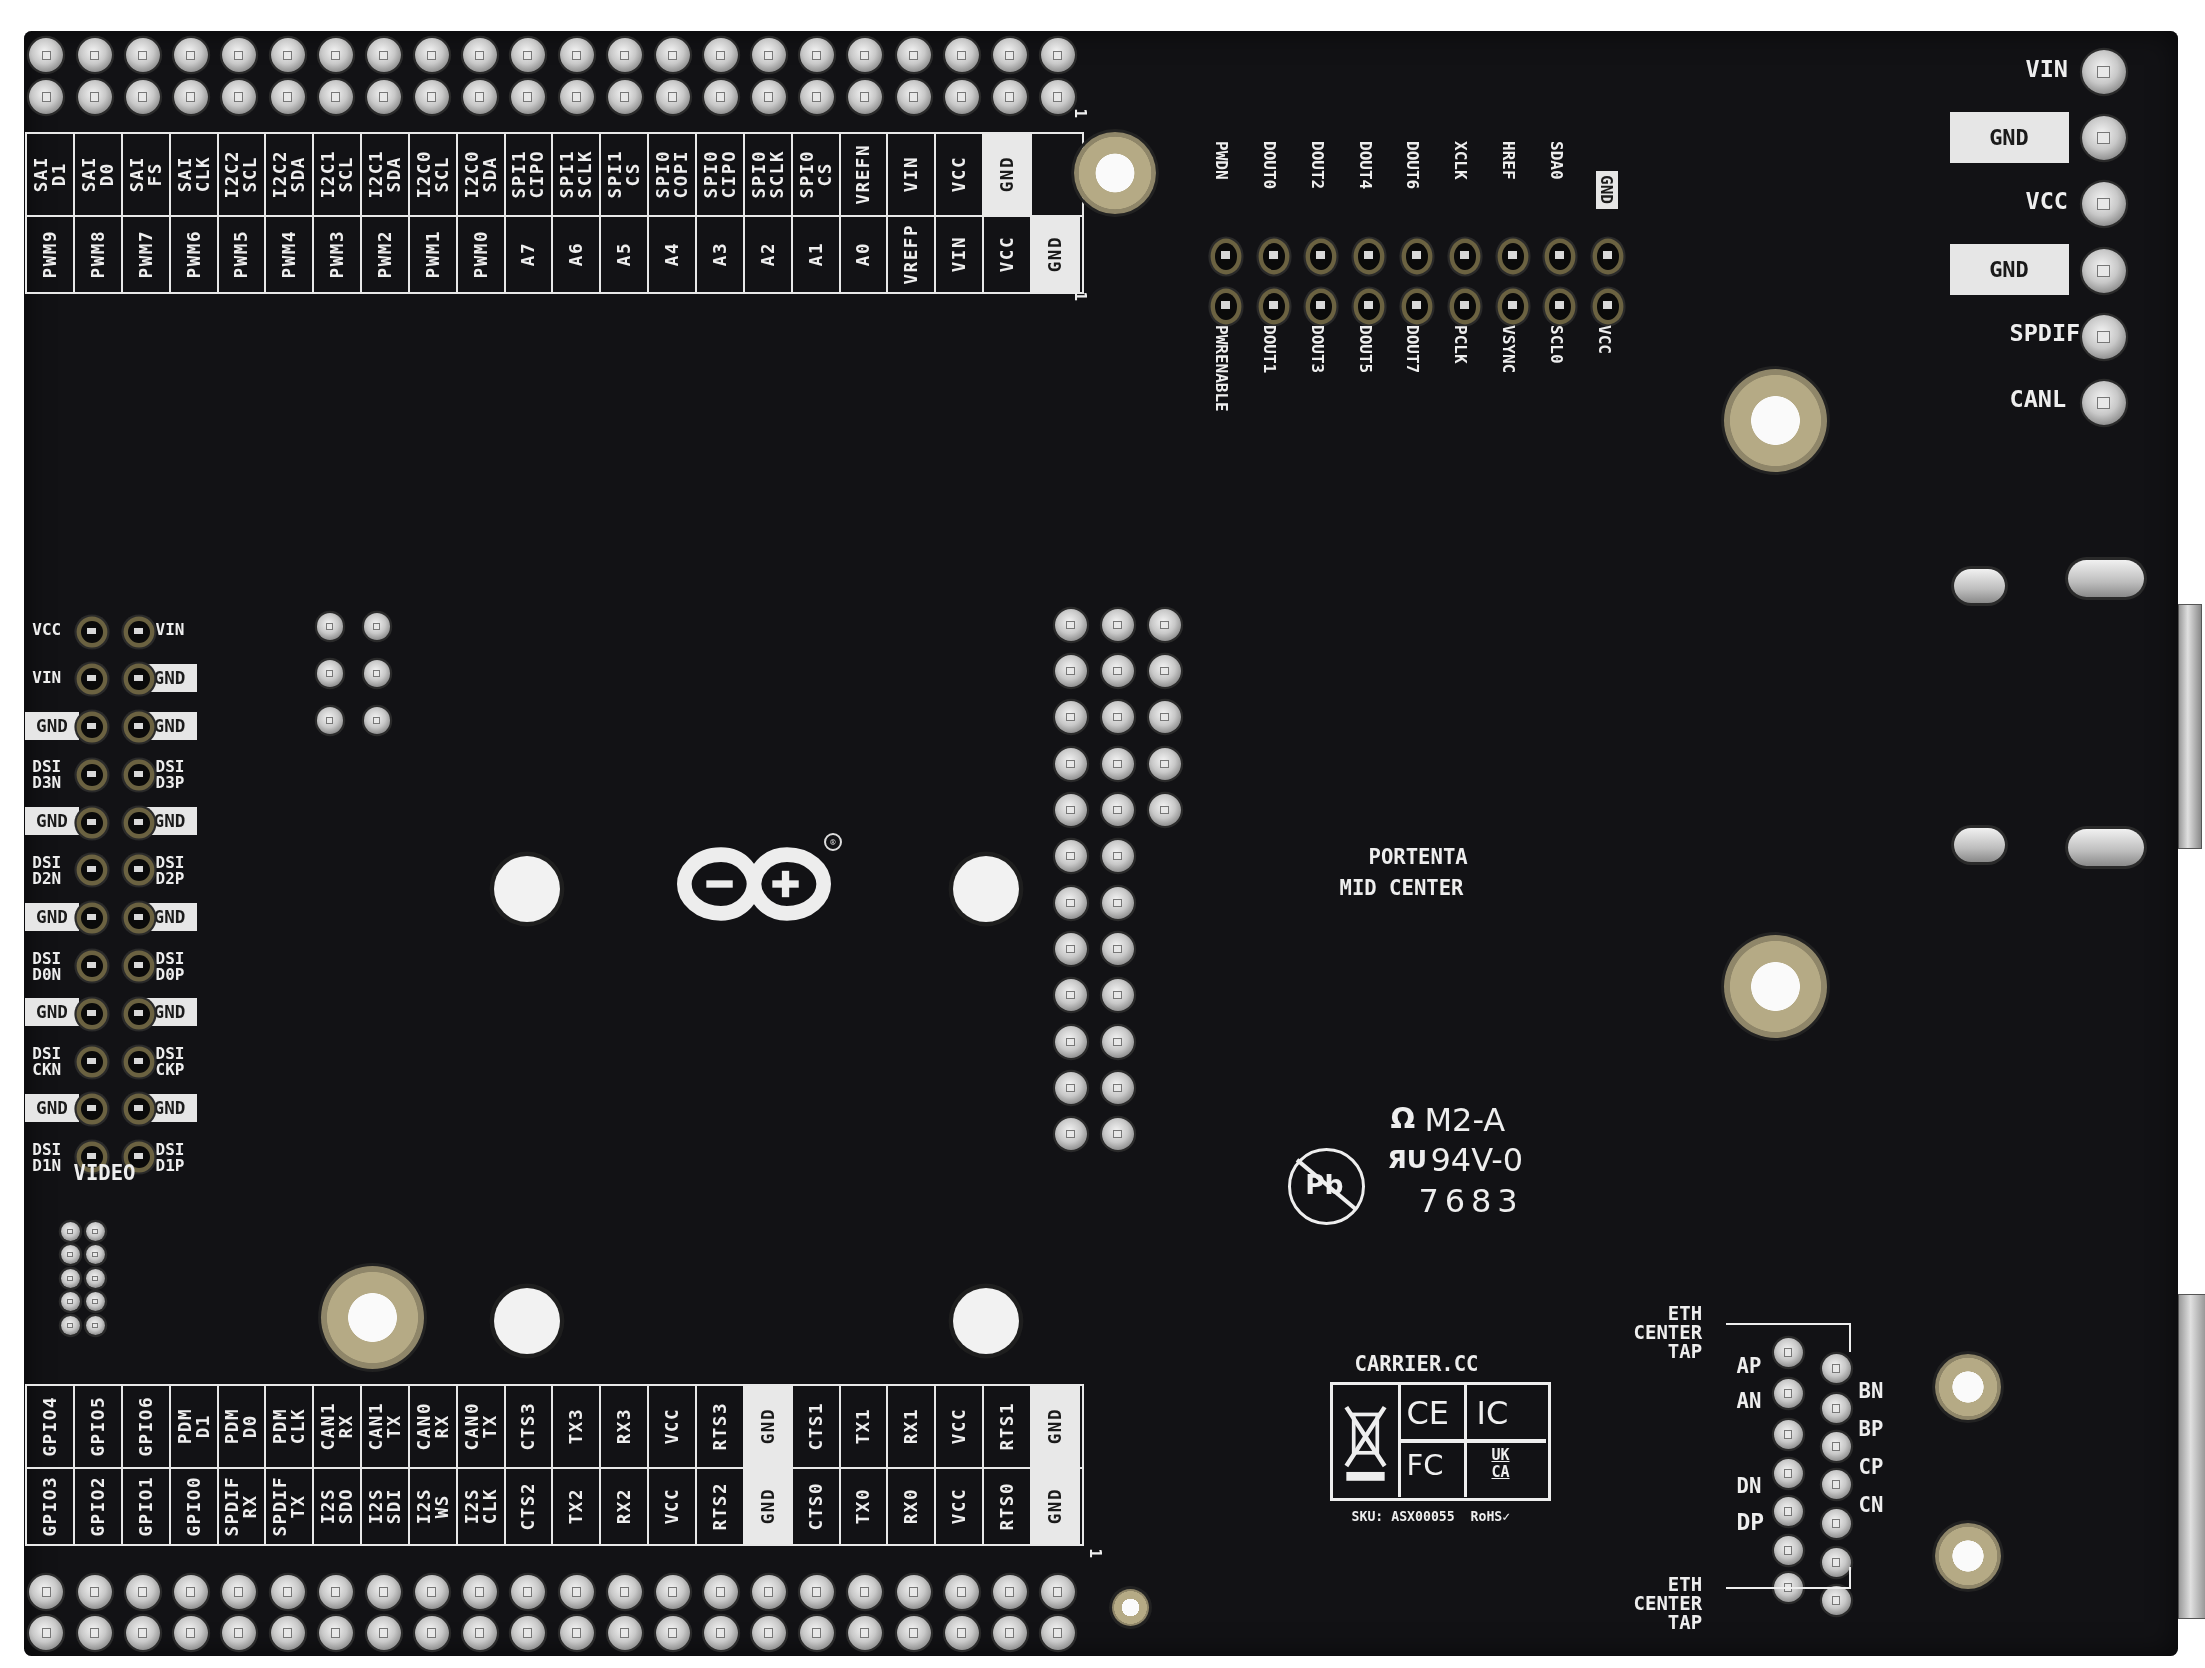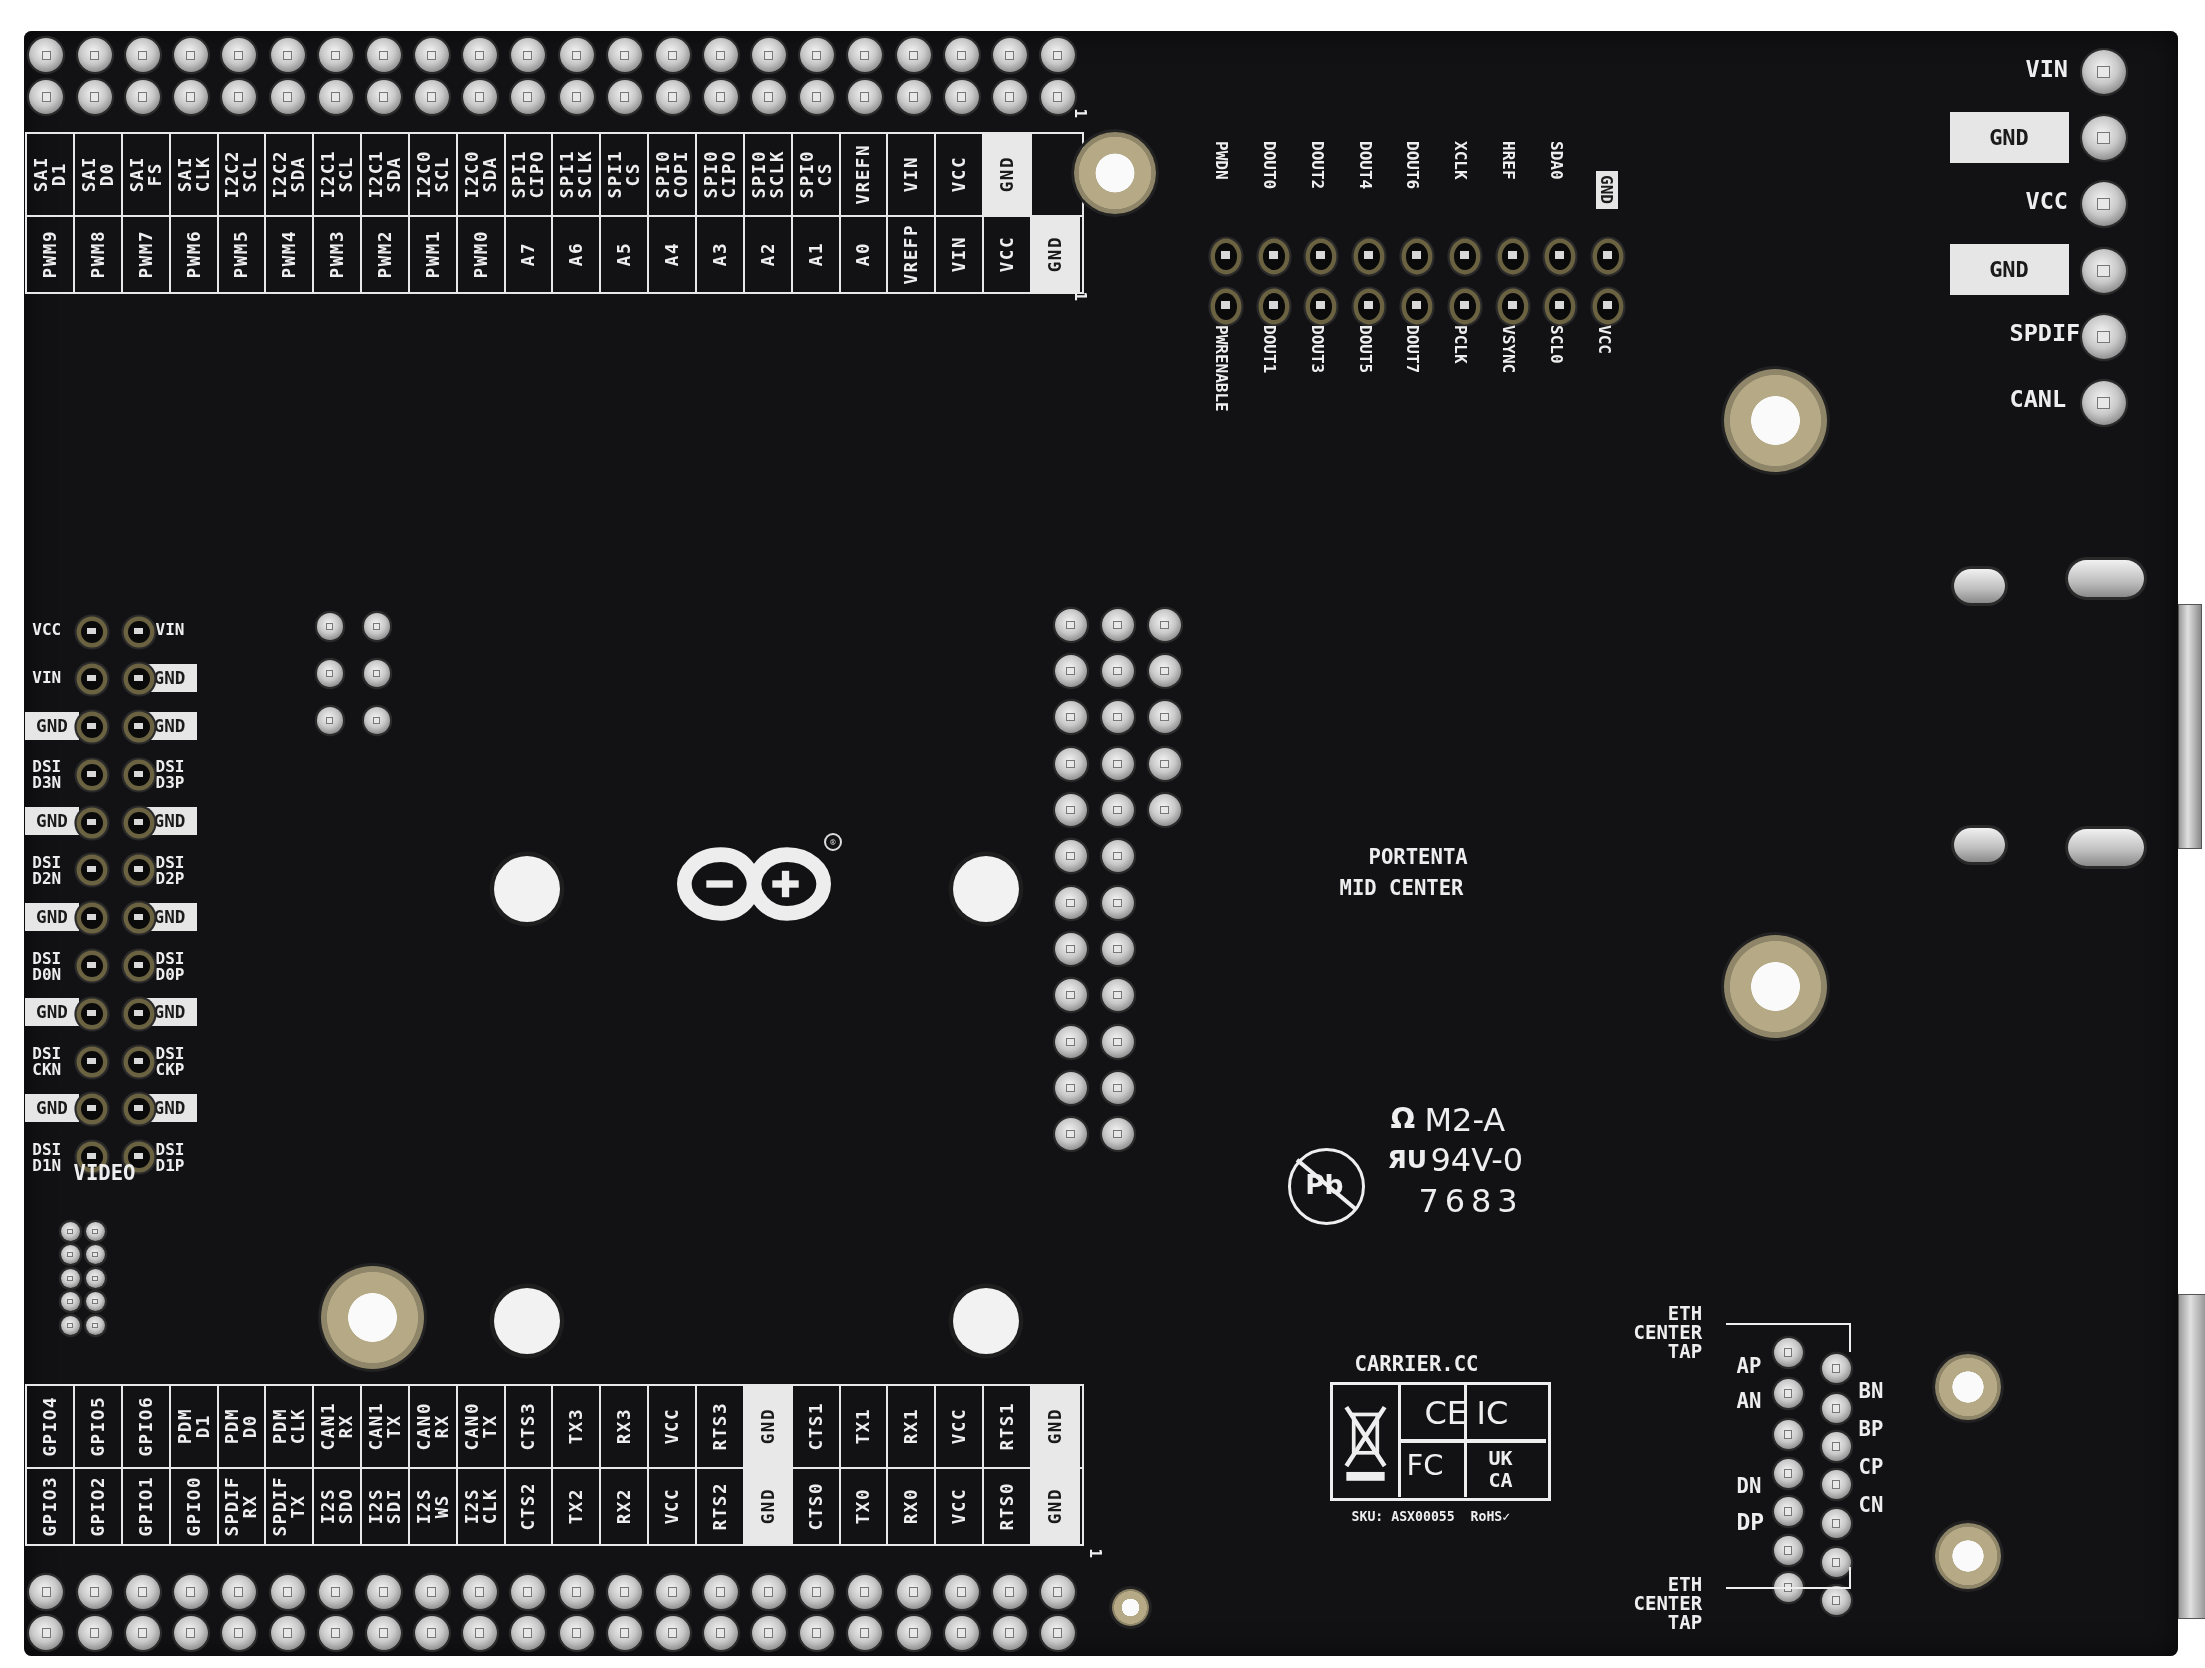--- a/index.html
+++ b/index.html
@@ -439,26 +439,26 @@
 
   <div class="silk" style="left:1331px;top:1323px;font-size:20.6px;">CARRIER.CC</div>
   <div style="position:absolute;left:1306px;top:1351px;width:221px;height:119px;border:3.7px solid #eee;box-sizing:border-box;">
     <div style="position:absolute;left:0;top:0;width:65px;height:112px;border-right:3.7px solid #eee;">
       <svg width="65" height="112" viewBox="0 0 88 152">
           <path d="M18 30 L70 110 M70 30 L18 110" stroke="#eee" stroke-width="6"></path>
           <rect x="28" y="40" width="32" height="52" fill="none" stroke="#eee" stroke-width="5"></rect>
           <rect x="18" y="118" width="52" height="12" fill="#eee"></rect>
         </svg>
     </div>
-    <div class="silk" style="left:92px;top:11.8px;font-size:32px;font-family:'DejaVu Sans',sans-serif;font-weight:normal;">CE</div>
+    <div class="silk" style="left:74px;top:11.8px;font-size:32px;font-family:'DejaVu Sans',sans-serif;font-weight:normal;">CE</div>
     <div class="silk" style="left:144px;top:11.8px;font-size:32px;font-family:'DejaVu Sans',sans-serif;font-weight:normal;">IC</div>
     <div style="position:absolute;left:65px;top:54px;width:148px;height:3.7px;background:#eee;"></div>
     <div style="position:absolute;left:131px;top:0;width:3.7px;height:112px;background:#eee;"></div>
     <div class="silk" style="left:74px;top:66px;font-size:29px;font-family:'DejaVu Sans',sans-serif;font-weight:normal;">FC</div>
-    <div class="silk" style="left:146px;top:62px;width:44px;font-size:20px;white-space:normal;line-height:1.1;text-align:center;">UK CA</div>
+    <div class="silk" style="left:146px;top:62px;width:44px;font-size:15px;white-space:normal;line-height:1.1;text-align:center;text-decoration:underline;">UK CA</div>
   </div>
   <div class="silk" style="left:1328px;top:1479px;font-size:13.2px;">SKU: ASX00055</div>
   <div class="silk" style="left:1447px;top:1479px;font-size:13.2px;">RoHS✓</div>
 
   <div id="eth">
       <div class="pad" style="left:1750px;top:1307px;width:29px;height:29px;"></div>
       <div class="pad" style="left:1750px;top:1348px;width:29px;height:29px;"></div>
       <div class="pad" style="left:1750px;top:1389px;width:29px;height:29px;"></div>
       <div class="pad" style="left:1750px;top:1428px;width:29px;height:29px;"></div>
       <div class="pad" style="left:1750px;top:1466px;width:29px;height:29px;"></div>

